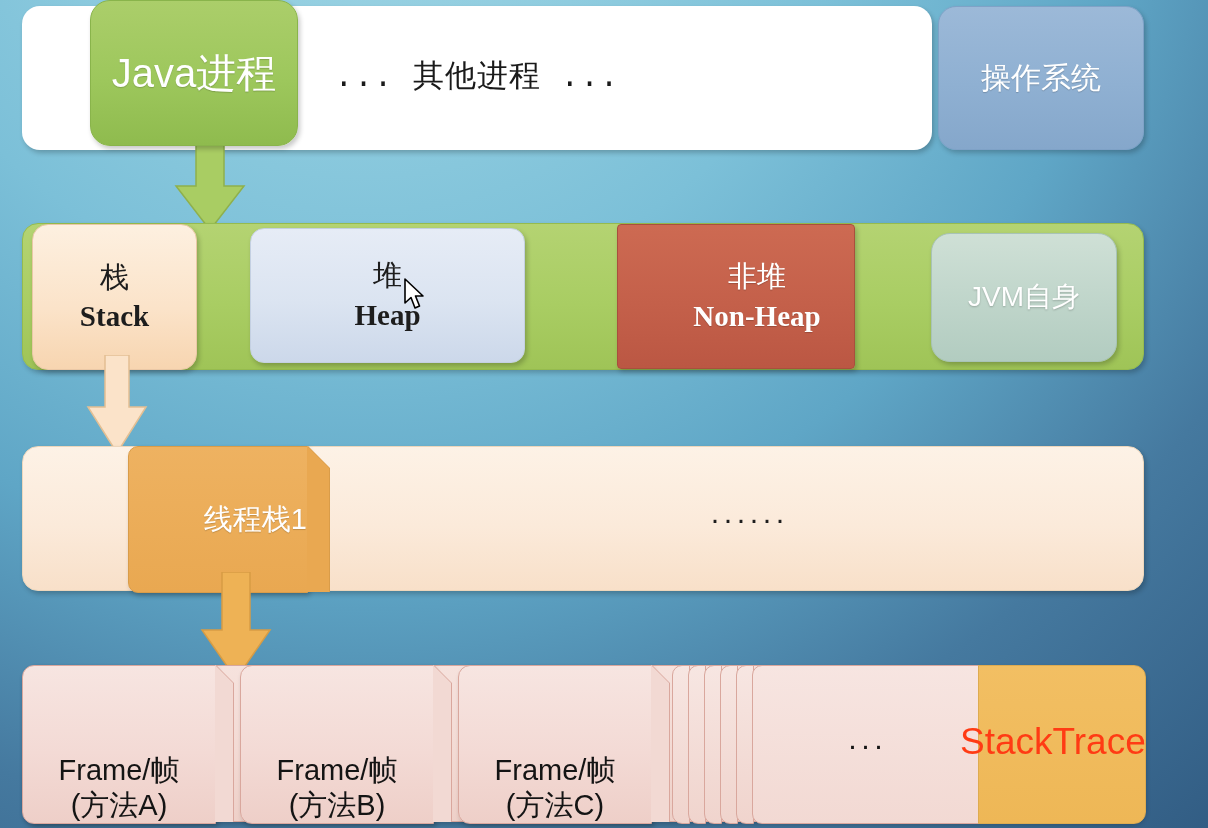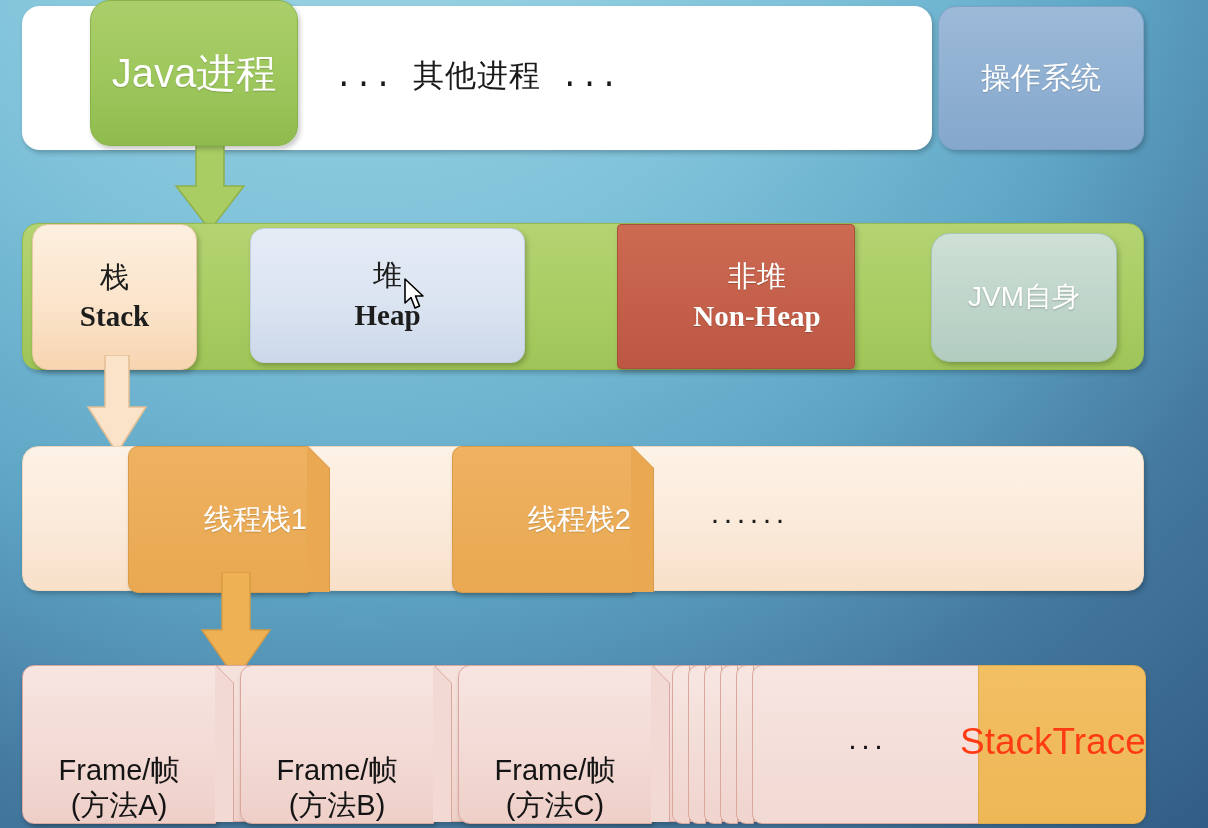--- a/index.html
+++ b/index.html
@@ -226,23 +226,20 @@
 
   <svg class="arrow" id="arrow-peach" viewBox="0 0 66 100">
     <polygon points="21,0 45,0 45,52 62,52 33,98 4,52 21,52" fill="#fbe3c9" stroke="#e3bf93" stroke-width="1.5"></polygon>
   </svg>
 
   <div class="box shadow" id="ts-bar"></div>
 
   <div class="tstack shadow" id="ts1">
     <span>线程栈1</span>
   </div>
-  <div class="tstack shadow" id="ts2">
-    <span>线程栈2</span>
-  </div>
   <div id="ts-dots">······</div>
 
   <svg class="arrow" id="arrow-orange" viewBox="0 0 78 110">
     <polygon points="25,0 53,0 53,58 73,58 39,107 5,58 25,58" fill="#eeb255" stroke="#d79c44" stroke-width="1.5"></polygon>
   </svg>
 
   <div class="box shadow" id="frame-bar"></div>
 
   <div class="frame shadow" id="fr1">
     <span>Frame/帧</span>

